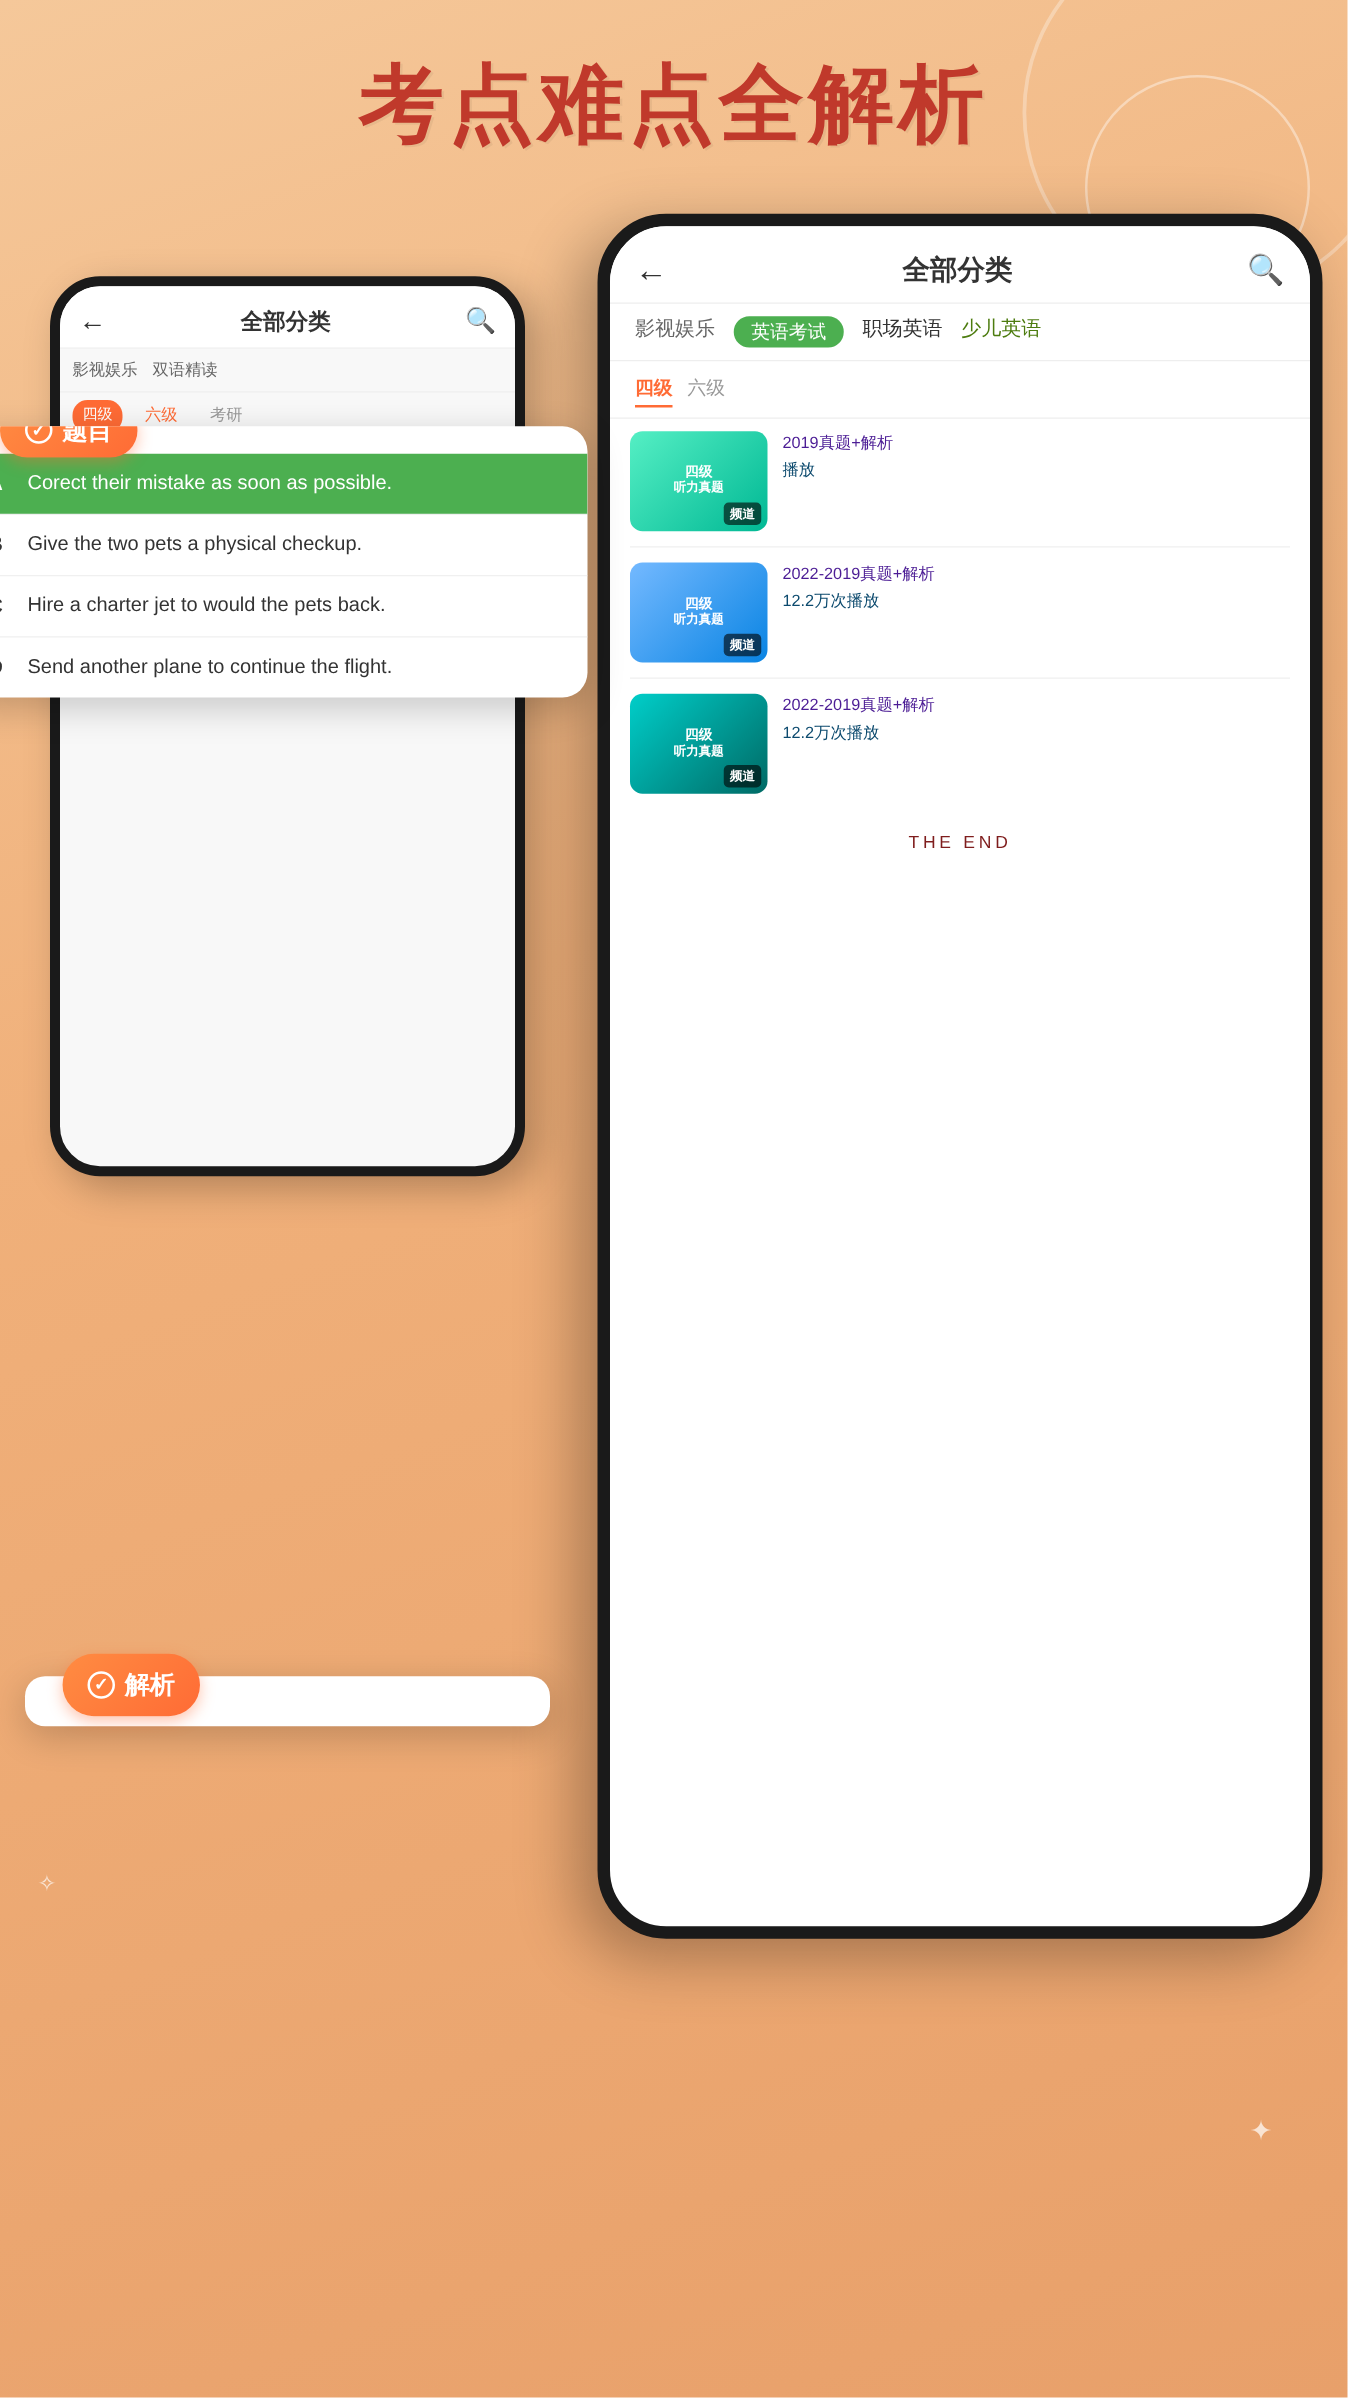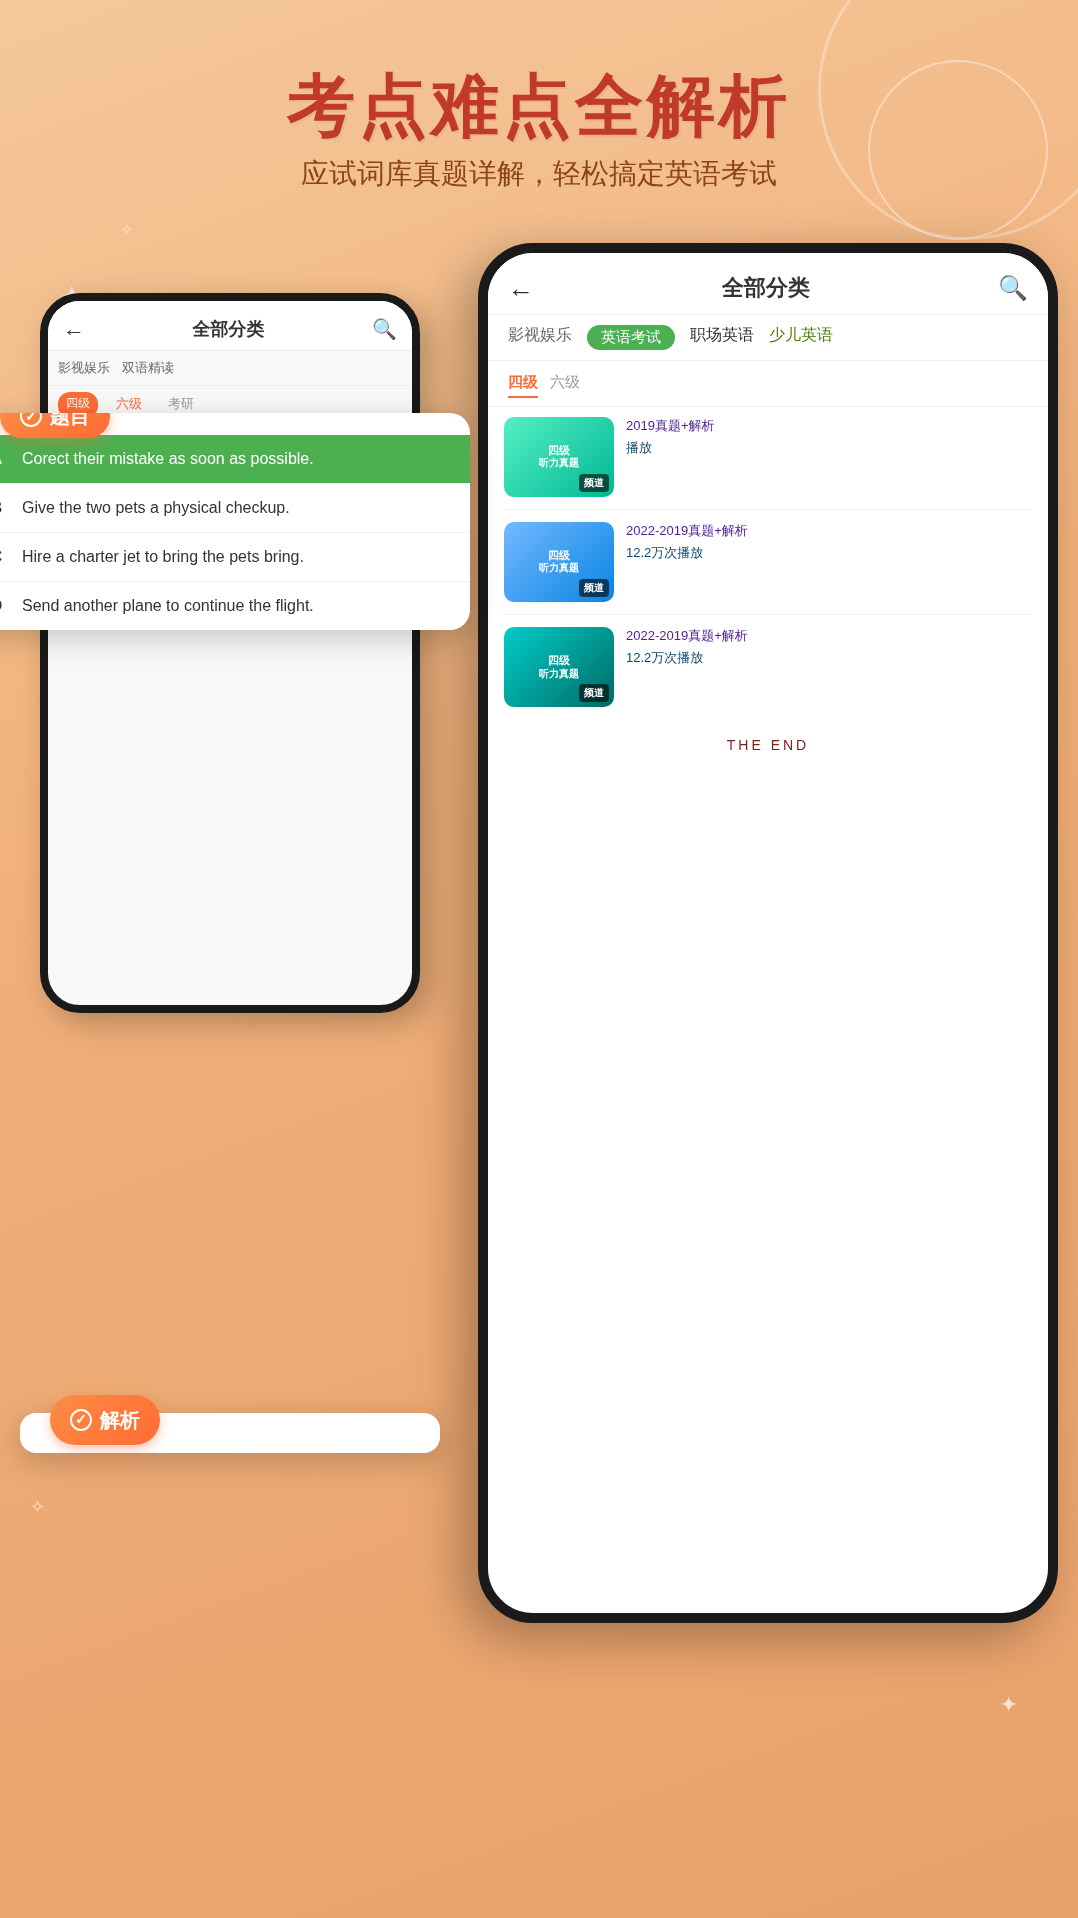--- a/index.html
+++ b/index.html
@@ -26,21 +26,21 @@
       top: 60px; right: 30px;
       width: 180px; height: 180px;
       border: 2px solid rgba(255,255,255,0.4);
       border-radius: 50%;
       transform: rotate(30deg);
     }
 
     
     .header {
       text-align: center;
-      padding-top: 68px;
+      padding-top: 46px;
       position: relative;
       z-index: 2;
     }
 
     .main-title {
       font-size: 68px;
       font-weight: 900;
       color: #c0392b;
       letter-spacing: 4px;
       line-height: 1.1;
@@ -497,21 +497,20 @@
 
 <span class="sparkle" style="top:280px; left:60px;">✦</span>
 <span class="sparkle" style="top:350px; right:80px; font-size:20px;">✦</span>
 <span class="sparkle" style="top:220px; left:120px; font-size:16px; color:rgba(255,255,255,0.5);">✧</span>
 <span class="sparkle" style="bottom:200px; right:60px; font-size:22px;">✦</span>
 <span class="sparkle" style="bottom:400px; left:30px; font-size:18px;">✧</span>
 <span class="sparkle" style="top:500px; left:45px; font-size:14px;">✦</span>
 
 <div class="header">
   <div class="main-title">考点难点全解析</div>
-  <div class="sub-title">应试词库真题详解，轻松搞定英语考试</div>
 </div>
 
 <div class="phones-container">
 
   <div class="phone-bg">
     <div class="phone-bg-header">
       <span class="back-arrow">←</span>
       <span class="title-text">全部分类</span>
       <span class="search-icon-sm">🔍</span>
     </div>
@@ -648,21 +647,21 @@
       <div class="quiz-option correct">
         <span class="option-letter">A</span>
         <span>Corect their mistake as soon as possible.</span>
       </div>
       <div class="quiz-option">
         <span class="option-letter">B</span>
         <span>Give the two pets a physical checkup.</span>
       </div>
       <div class="quiz-option">
         <span class="option-letter">C</span>
-        <span>Hire a charter jet to bring the pets bring.</span>
+        <span>Hire a charter jet to would the pets back.</span>
       </div>
       <div class="quiz-option">
         <span class="option-letter">D</span>
         <span>Send another plane to continue the flight.</span>
       </div>
     </div>
   </div>
 
   <div class="analysis-bubble">
     <div class="analysis-header-badge">

